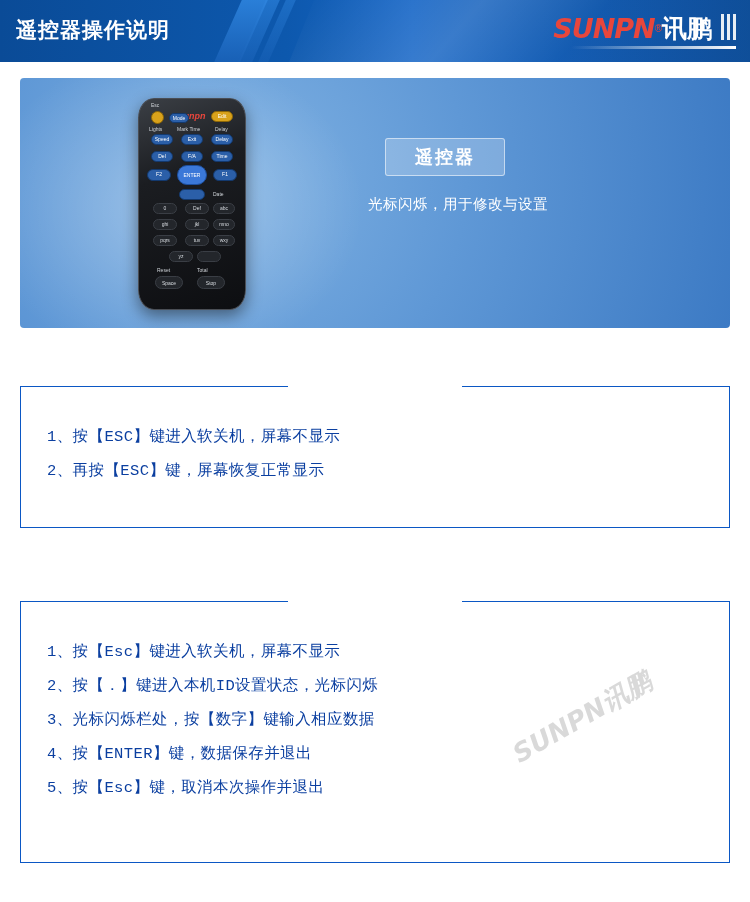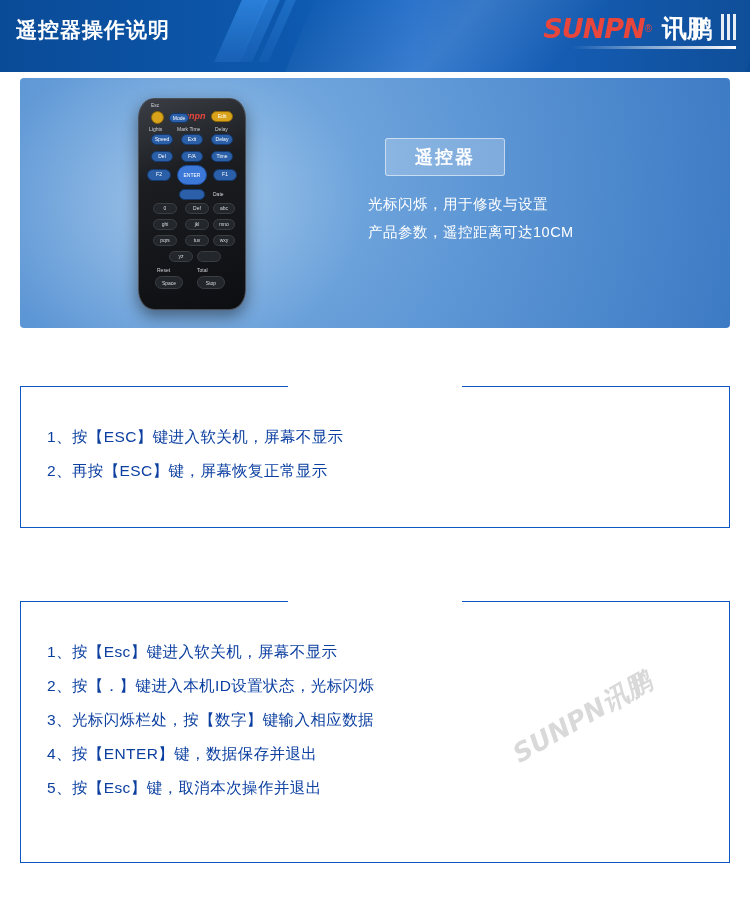--- a/index.html
+++ b/index.html
@@ -7,21 +7,21 @@
     margin: 0; padding: 0;
     width: 750px; height: 902px;
     background: #ffffff;
     font-family: "Liberation Sans", sans-serif;
   }
   .page { position: relative; width: 750px; height: 902px; overflow: hidden; }
 
   
   .header {
     position: relative;
-    width: 750px; height: 72px;
+    width: 750px; height: 62px;
     background: #0b4f9e;
     background: linear-gradient(90deg,#0a4b97 0%, #0d58ad 38%, #1565c6 55%, #0a4b97 100%);
     overflow: hidden;
   }
   .header .diag {
     position: absolute; top: 0; height: 62px; width: 26px;
     background: linear-gradient(180deg,#2f86e0,#1a62b8);
     transform: skewX(-24deg);
     opacity: .85;
   }
@@ -40,21 +40,21 @@
   .brand {
     position: absolute; right: 14px; top: 12px;
     display: flex; align-items: center;
   }
   .brand .logo-text {
     color: #e8463c; font-size: 27px; font-weight: bold;
     font-style: italic; letter-spacing: -1px;
     font-family: "DejaVu Sans", sans-serif;
   }
   .brand .reg { color:#e8463c; font-size: 10px; vertical-align: super; }
-  .brand .cn { color: #ffffff; font-size: 25px; font-weight: bold; margin-left: 10px; }
+  .brand .cn { color: #ffffff; font-size: 25px; font-weight: bold; margin-left: 0; }
   .brand .bars { display:inline-block; margin-left:6px; }
   .brand .bars i {
     display:inline-block; width:3px; height:26px; background:#ffffff; margin-left:3px; opacity:.9;
   }
   .brand-underline {
     position:absolute; right: 14px; top: 46px; width: 165px; height: 3px;
     background: linear-gradient(90deg, rgba(255,255,255,0), #ffffff);
   }
 
   
@@ -118,20 +118,21 @@
   .sec-tab .dot { font-size: 13px; margin-right: 6px; vertical-align: middle;}
   .sec-line-l, .sec-line-r {
     position:absolute; top: 18px; height: 1px; background:#0b57c4;
   }
   .sec-line-l { left: 0; width: 268px; }
   .sec-line-r { right: 0; width: 268px; }
   .sec-box {
     position:absolute; top: 18px; left: 0; width: 710px;
     border: 1px solid #0b57c4; border-top: none;
     padding: 34px 0 22px 0;
+    font-family: Liberation Mono, monospace;
   }
   .sec-box .line {
     color:#0b3fa0; font-size: 15.5px; line-height: 34px;
     padding-left: 26px; letter-spacing: .4px;
   }
   .note { color:#d2241c; font-size: 15.5px; line-height: 34px; padding-left: 26px; }
 
   
   .watermark {
     position:absolute; left: 505px; top: 700px;
@@ -211,21 +212,20 @@
       <div class="lbl" style="left:58px; top:168px;">Total</div>
       <div class="k dark" style="left:16px; top:177px; width:28px; height:13px; border-radius:7px; line-height:12px;">Space</div>
       <div class="k dark" style="left:58px; top:177px; width:28px; height:13px; border-radius:7px; line-height:12px;">Stop</div>
     </div>
 
     <div class="hero-caption-box">
       <span>遥控器</span>
     </div>
     <div class="hero-desc">
       <div>光标闪烁，用于修改与设置</div>
-      <div>产品参数，遥控距离可达10CM</div>
     </div>
   </div>
 
   <div class="section" style="top: 368px; height: 160px;">
     <div class="sec-line-l"></div>
     <div class="sec-line-r"></div>
     <div class="sec-box" style="height: 142px;">
       <div class="line">1、按【ESC】键进入软关机，屏幕不显示</div>
       <div class="line">2、再按【ESC】键，屏幕恢复正常显示</div>
     </div>

